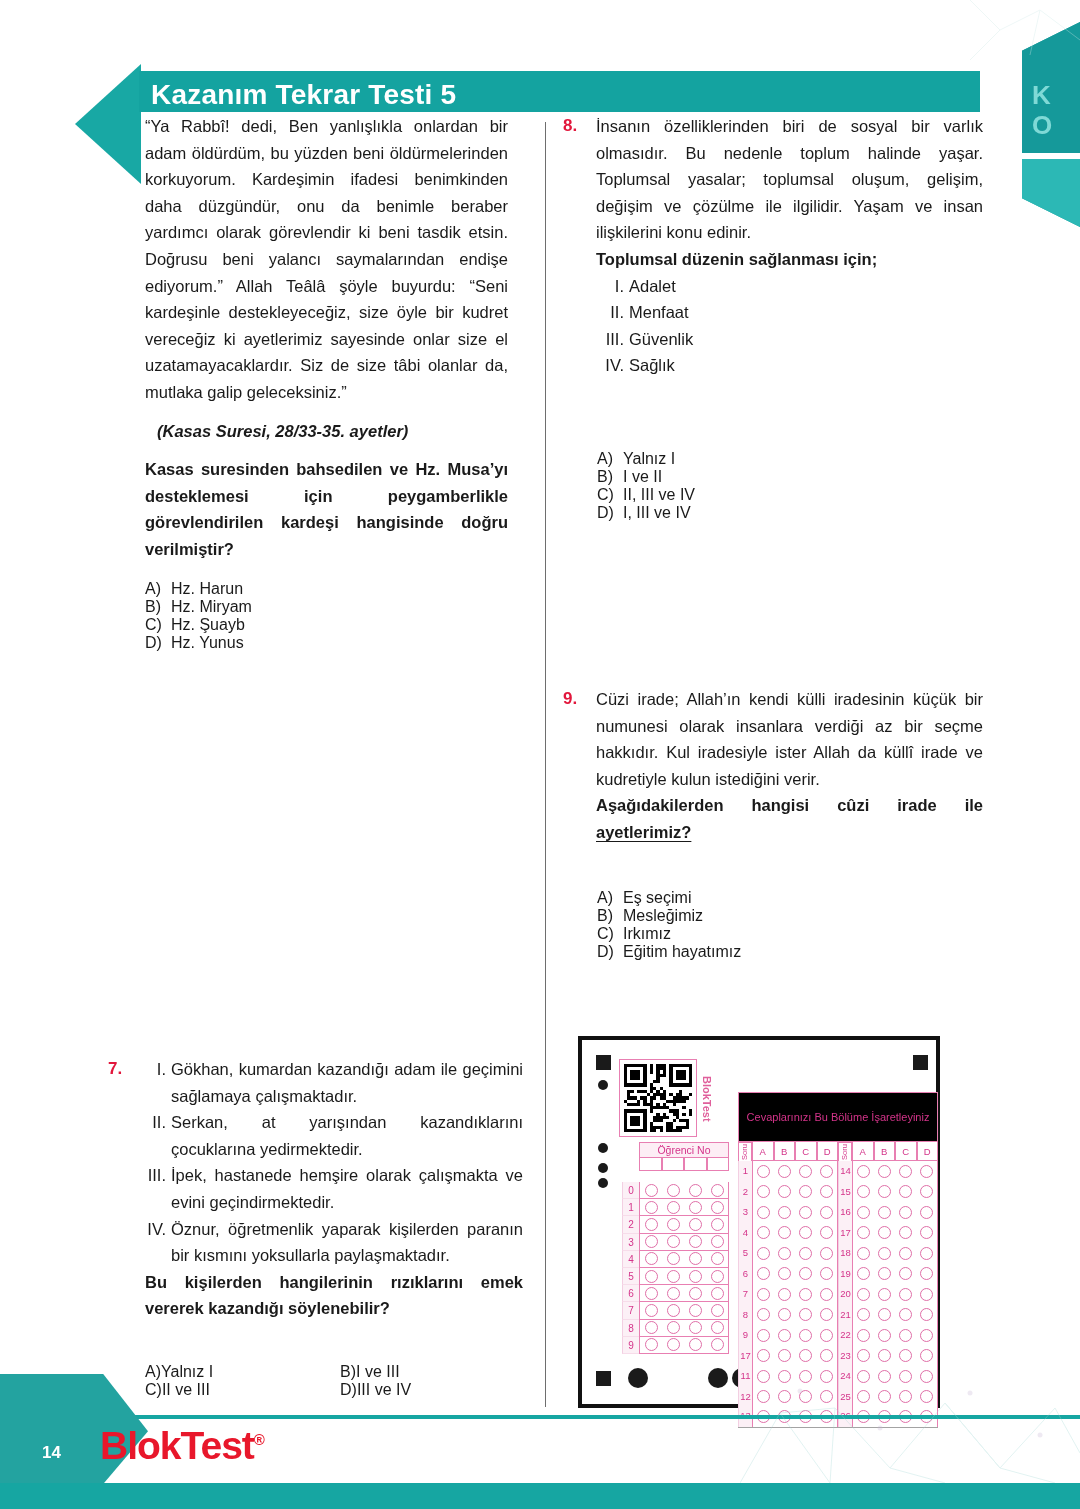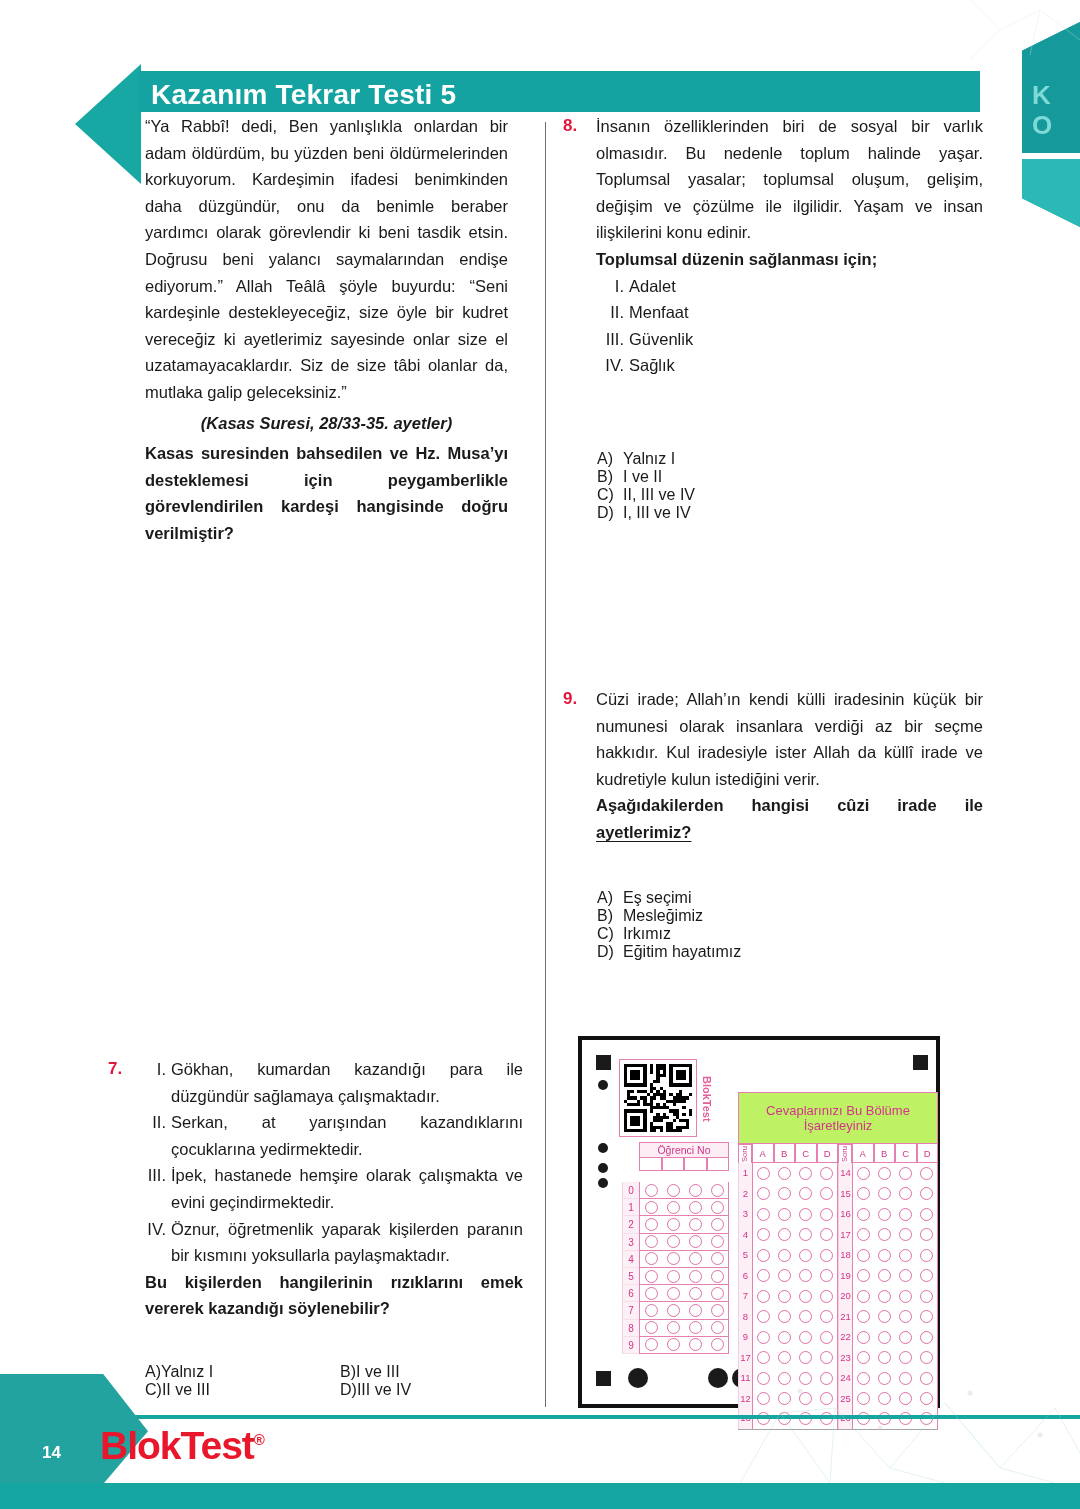--- a/index.html
+++ b/index.html
@@ -76,21 +76,21 @@
     color:#e2173c; font-weight:bold; font-size:17px;
   }
   .q-body{ margin-left:0; }
   .para{
     text-align:justify;
     text-justify:inter-word;
     margin:0;
   }
   .para.bold, .bold{ font-weight:bold; }
   .italic-right{
-    text-align:center; font-style:italic; font-weight:bold; margin:4px;
+    text-align:left; font-style:italic; font-weight:bold; margin:12px;
   }
   .roman-list{ margin:0; padding:0; list-style:none; }
   .roman-list li{ display:flex; }
   .roman-list .rn{
     flex:0 0 auto; text-align:right; padding-right:5px;
   }
   .roman-list .rt{ flex:1 1 auto; text-align:justify; }
   .opts{ margin:0; padding:0; list-style:none; }
   .opts li{ white-space:nowrap; }
   .opts .ol{ display:inline-block; width:26px; }
@@ -166,22 +166,22 @@
   }
   .bub{
     width:13px; height:13px; border-radius:50%;
     border:1px solid #e06fa8; background:#fff;
   }
 
   .ans-block{
     position:absolute; left:152px; top:48px; width:200px;
   }
   .ans-title{
-    border:1px solid #e87fb2; background:#bef264; color:#d4348a;
-    font-size:13px; text-align:center; padding:10px 0;
+    border:1px solid #e87fb2; background:#000000; color:#d4348a;
+    font-size:11px; text-align:center; padding:18px 0;
   }
   .ans-head{ display:flex; }
   .ans-head .hcell{
     border:1px solid #e87fb2; border-top:none; color:#d4348a;
     font-size:9.5px; text-align:center; background:#fff;
     height:19px; line-height:19px;
   }
   .ans-head .soru{
     width:14px; font-size:7.5px;
     writing-mode:vertical-rl; transform:rotate(180deg);
@@ -263,28 +263,34 @@
   <div class="col-divider"></div>
 
   <div class="q" id="q6">
     <span class="q-num">6.</span>
     <div class="q-body">
       <p class="para">“Ya Rabbî! dedi, Ben yanlışlıkla onlardan bir adam öldürdüm, bu yüzden beni öldürmelerinden korkuyorum. Kardeşimin ifadesi benimkinden daha düzgündür, onu da benimle beraber yardımcı olarak görevlendir ki beni tasdik etsin. Doğrusu beni yalancı saymalarından endişe ediyorum.” Allah Teâlâ şöyle buyurdu: “Seni kardeşinle destekleyeceğiz, size öyle bir kudret vereceğiz ki ayetlerimiz sayesinde onlar size el uzatamayacaklardır. Siz de size tâbi olanlar da, mutlaka galip geleceksiniz.”</p>
       <p class="italic-right">(Kasas Suresi, 28/33-35. ayetler)</p>
       <p class="para bold">Kasas suresinden bahsedilen ve Hz. Musa’yı desteklemesi için peygamberlikle görevlendirilen kardeşi hangisinde doğru verilmiştir?</p>
     </div>
   </div>
+  <ul class="opts" id="q6-opts">
+    <li><span class="ol">A)</span><span>Hz. Harun</span></li>
+    <li><span class="ol">B)</span><span>Hz. Miryam</span></li>
+    <li><span class="ol">C)</span><span>Hz. Şuayb</span></li>
+    <li><span class="ol">D)</span><span>Hz. Yunus</span></li>
+  </ul>
 
   <div class="q" id="q7">
     <span class="q-num">7.</span>
     <div class="q-body">
       <ul class="roman-list">
         <li>
             <span class="rn" style="width:26px">I.</span>
-            <span class="rt">Gökhan, kumardan kazandığı para ile düzgündür sağlamaya çalışmaktadır.</span>
+            <span class="rt">Gökhan, kumardan kazandığı adam ile geçimini sağlamaya çalışmaktadır.</span>
           </li>
         <li>
             <span class="rn" style="width:26px">II.</span>
             <span class="rt">Serkan, at yarışından kazandıklarını çocuklarına yedirmektedir.</span>
           </li>
         <li>
             <span class="rn" style="width:26px">III.</span>
             <span class="rt">İpek, hastanede hemşire olarak çalışmakta ve evini geçindirmektedir.</span>
           </li>
         <li>

